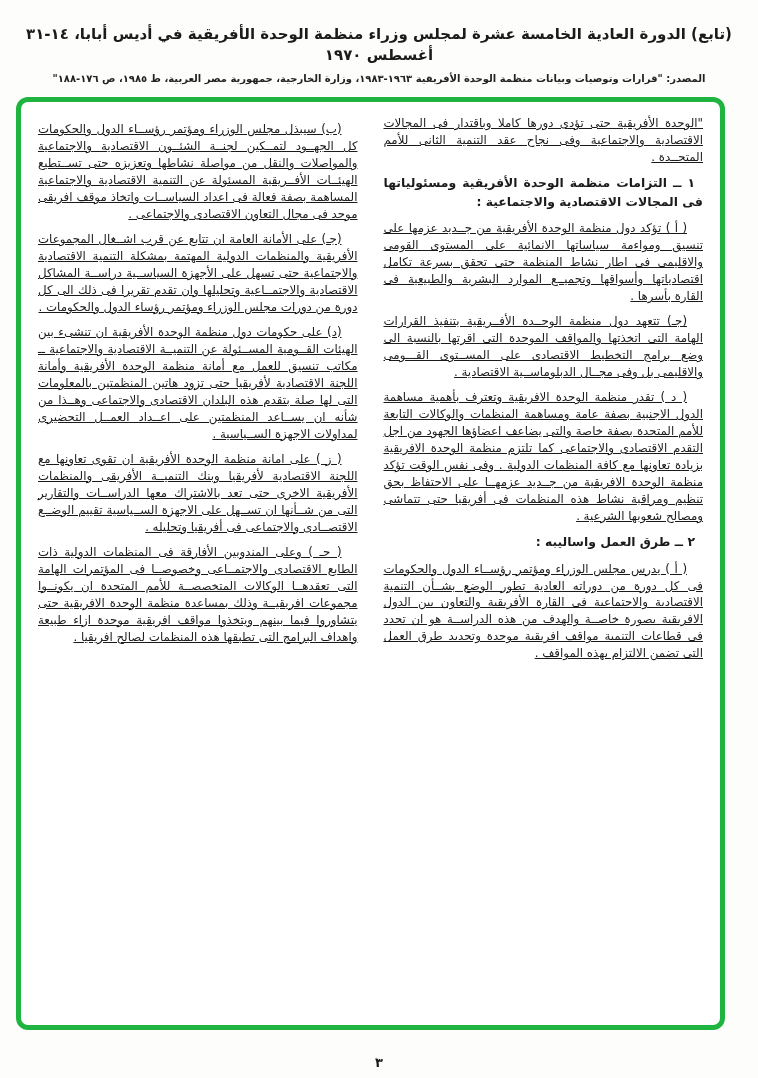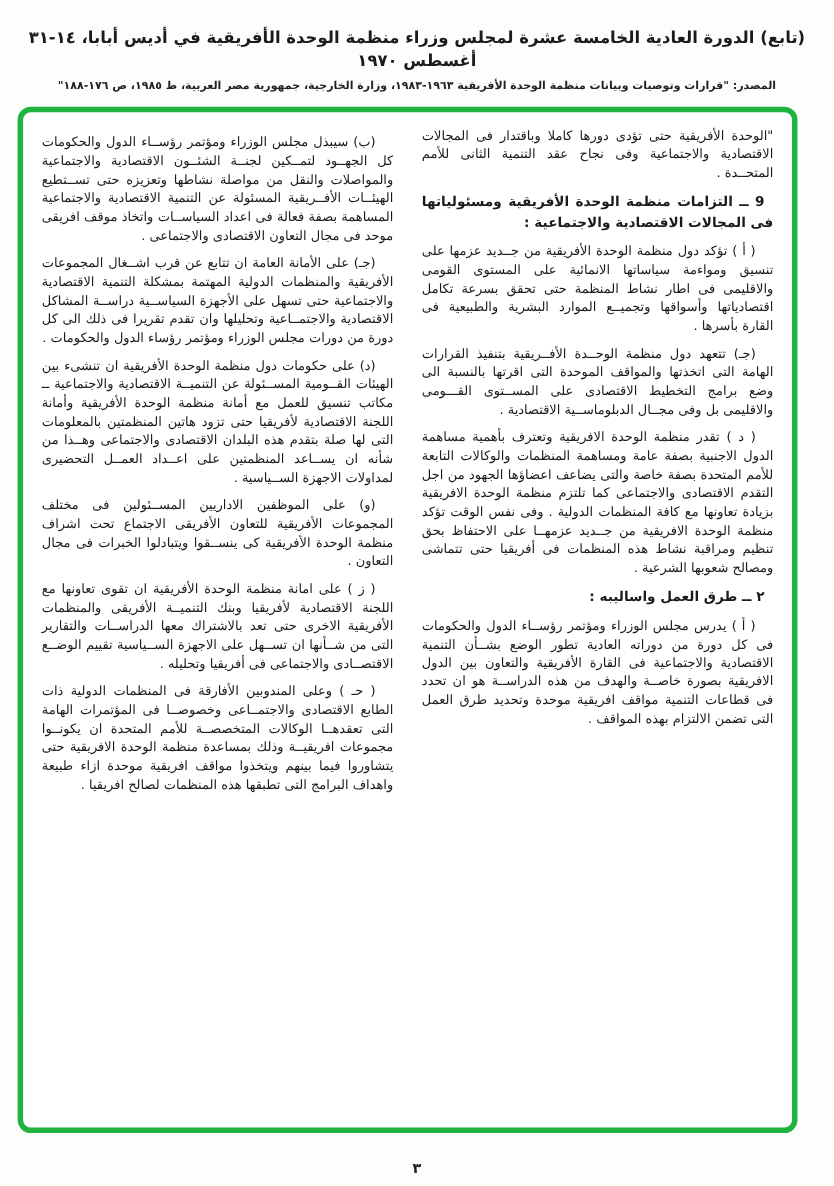--- a/index.html
+++ b/index.html
@@ -49,20 +49,21 @@
     flex:1 1 0;
     direction:rtl;
     text-align:justify;
     font-size:11.8px;
     line-height:1.44;
   }
   .col-left { padding-top:6px; }
   .para {
     margin-bottom:8px;
     text-indent:16px;
+    text-decoration:underline;
   }
   .para.no-indent { text-indent:0; }
   .heading {
     font-size:12.4px;
     font-weight:bold;
     margin:3px 0 9px 0;
     text-indent:8px;
     line-height:1.5;
   }
   .page-number {
@@ -79,33 +80,32 @@
 <div class="header">
   <div class="title">(تابع) الدورة العادية الخامسة عشرة لمجلس وزراء منظمة الوحدة الأفريقية في أديس أبابا، ١٤-٣١ أغسطس ١٩٧٠</div>
   <div class="source">المصدر: "قرارات وتوصيات وبيانات منظمة الوحدة الأفريقية ١٩٦٣-١٩٨٣، وزارة الخارجية، جمهورية مصر العربية، ط ١٩٨٥، ص ١٧٦-١٨٨"</div>
 </div>
 
 <div class="frame">
   <div class="cols">
 
     <div class="col col-right">
       <p class="para no-indent">"الوحدة الأفريقية حتى تؤدى دورها كاملا وباقتدار فى المجالات الاقتصادية والاجتماعية وفى نجاح عقد التنمية الثانى للأمم المتحــدة .</p>
-      <h3 class="heading">9 ــ التزامات منظمة الوحدة الأفريقية ومسئولياتها فى المجالات الاقتصادية والاجتماعية :</h3>
+      <h3 class="heading">١ ــ التزامات منظمة الوحدة الأفريقية ومسئولياتها فى المجالات الاقتصادية والاجتماعية :</h3>
       <p class="para">( أ ) تؤكد دول منظمة الوحدة الأفريقية من جــديد عزمها على تنسيق ومواءمة سياساتها الانمائية على المستوى القومى والاقليمى فى اطار نشاط المنظمة حتى تحقق بسرعة تكامل اقتصادياتها وأسواقها وتجميــع الموارد البشرية والطبيعية فى القارة بأسرها .</p>
       <p class="para">(جـ) تتعهد دول منظمة الوحــدة الأفــريقية بتنفيذ القرارات الهامة التى اتخذتها والمواقف الموحدة التى اقرتها بالنسبة الى وضع برامج التخطيط الاقتصادى على المســتوى القـــومى والاقليمى بل وفى مجــال الدبلوماســية الاقتصادية .</p>
       <p class="para">( د ) تقدر منظمة الوحدة الافريقية وتعترف بأهمية مساهمة الدول الاجنبية بصفة عامة ومساهمة المنظمات والوكالات التابعة للأمم المتحدة بصفة خاصة والتى يضاعف اعضاؤها الجهود من اجل التقدم الاقتصادى والاجتماعى كما تلتزم منظمة الوحدة الافريقية بزيادة تعاونها مع كافة المنظمات الدولية . وفى نفس الوقت تؤكد منظمة الوحدة الافريقية من جــديد عزمهــا على الاحتفاظ بحق تنظيم ومراقبة نشاط هذه المنظمات فى أفريقيا حتى تتماشى ومصالح شعوبها الشرعية .</p>
       <h3 class="heading">٢ ــ طرق العمل واساليبه :</h3>
       <p class="para">( أ ) يدرس مجلس الوزراء ومؤتمر رؤســاء الدول والحكومات فى كل دورة من دوراته العادية تطور الوضع بشــأن التنمية الاقتصادية والاجتماعية فى القارة الأفريقية والتعاون بين الدول الافريقية بصورة خاصــة والهدف من هذه الدراســة هو ان تحدد فى قطاعات التنمية مواقف افريقية موحدة وتحديد طرق العمل التى تضمن الالتزام بهذه المواقف .</p>
     </div>
 
     <div class="col col-left">
       <p class="para">(ب) سيبذل مجلس الوزراء ومؤتمر رؤســاء الدول والحكومات كل الجهــود لتمــكين لجنــة الشئــون الاقتصادية والاجتماعية والمواصلات والنقل من مواصلة نشاطها وتعزيزه حتى تســتطيع الهيئــات الأفــريقية المسئولة عن التنمية الاقتصادية والاجتماعية المساهمة بصفة فعالة فى اعداد السياســات واتخاذ موقف افريقى موحد فى مجال التعاون الاقتصادى والاجتماعى .</p>
       <p class="para">(جـ) على الأمانة العامة ان تتابع عن قرب اشــغال المجموعات الأفريقية والمنظمات الدولية المهتمة بمشكلة التنمية الاقتصادية والاجتماعية حتى تسهل على الأجهزة السياســية دراســة المشاكل الاقتصادية والاجتمــاعية وتحليلها وان تقدم تقريرا فى ذلك الى كل دورة من دورات مجلس الوزراء ومؤتمر رؤساء الدول والحكومات .</p>
       <p class="para">(د) على حكومات دول منظمة الوحدة الأفريقية ان تنشىء بين الهيئات القــومية المســئولة عن التنميــة الاقتصادية والاجتماعية ــ مكاتب تنسيق للعمل مع أمانة منظمة الوحدة الأفريقية وأمانة اللجنة الاقتصادية لأفريقيا حتى تزود هاتين المنظمتين بالمعلومات التى لها صلة بتقدم هذه البلدان الاقتصادى والاجتماعى وهــذا من شأنه ان يســاعد المنظمتين على اعــداد العمــل التحضيرى لمداولات الاجهزة الســياسية .</p>
-      <p class="para">(و) على الموظفين الاداريين المســئولين فى مختلف المجموعات الأفريقية للتعاون الأفريقى الاجتماع تحت اشراف منظمة الوحدة الأفريقية كى ينســقوا ويتبادلوا الخبرات فى مجال التعاون .</p>
       <p class="para">( ز ) على امانة منظمة الوحدة الأفريقية ان تقوى تعاونها مع اللجنة الاقتصادية لأفريقيا وبنك التنميــة الأفريقى والمنظمات الأفريقية الاخرى حتى تعد بالاشتراك معها الدراســات والتقارير التى من شــأنها ان تســهل على الاجهزة الســياسية تقييم الوضــع الاقتصــادى والاجتماعى فى أفريقيا وتحليله .</p>
       <p class="para">( حـ ) وعلى المندوبين الأفارقة فى المنظمات الدولية ذات الطابع الاقتصادى والاجتمــاعى وخصوصــا فى المؤتمرات الهامة التى تعقدهــا الوكالات المتخصصــة للأمم المتحدة ان يكونــوا مجموعات افريقيــة وذلك بمساعدة منظمة الوحدة الافريقية حتى يتشاوروا فيما بينهم ويتخذوا مواقف افريقية موحدة ازاء طبيعة واهداف البرامج التى تطبقها هذه المنظمات لصالح افريقيا .</p>
     </div>
 
   </div>
 </div>
 
 <div class="page-number">٣</div>
 
 </body></html>

